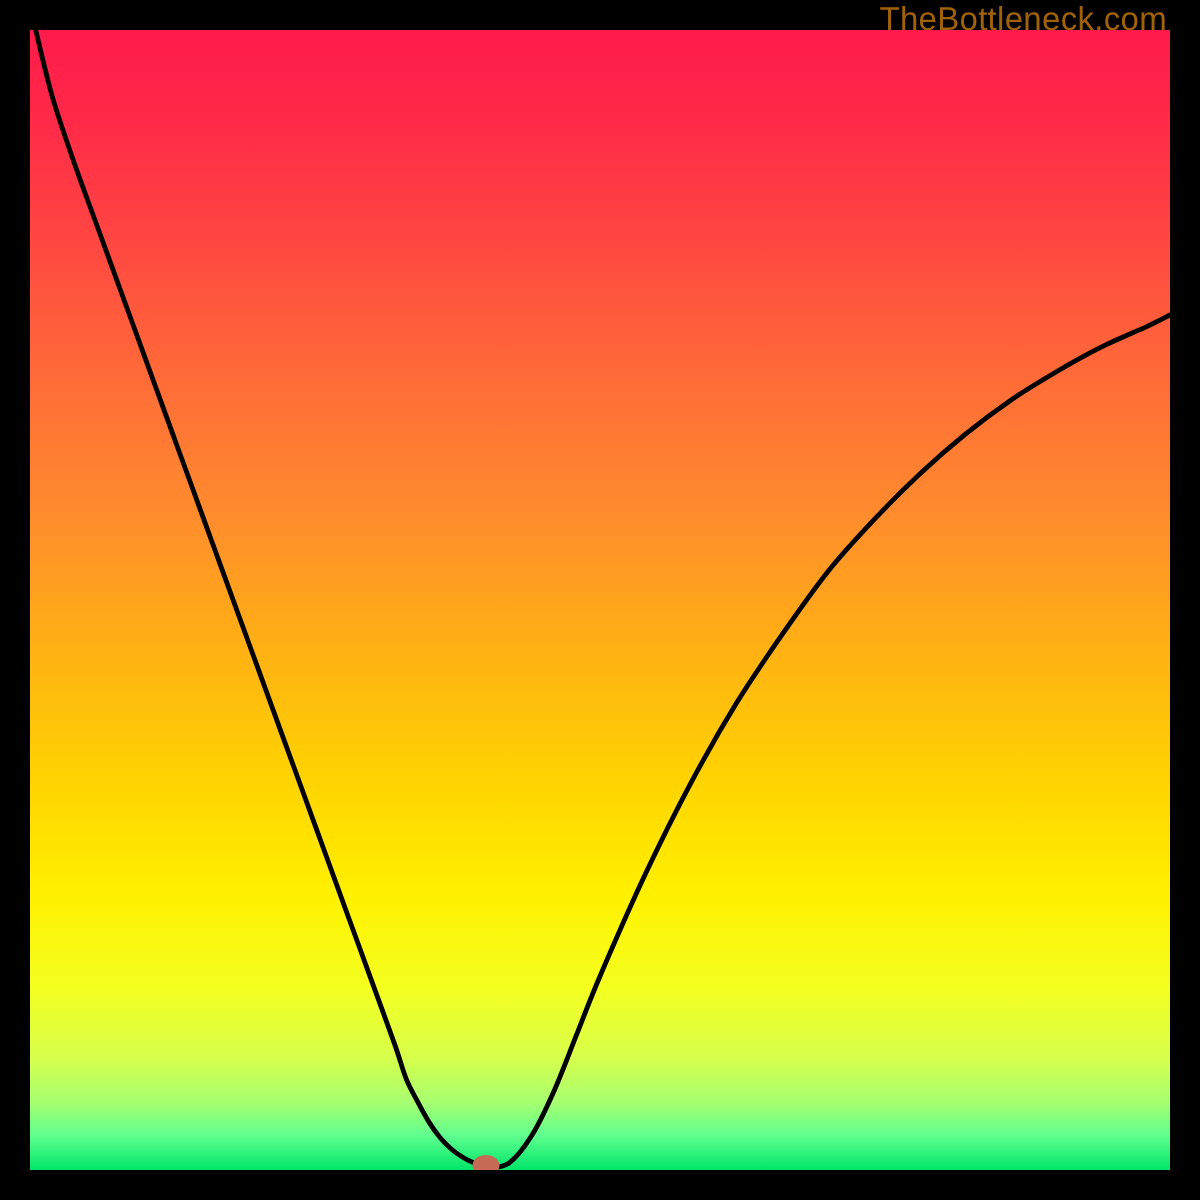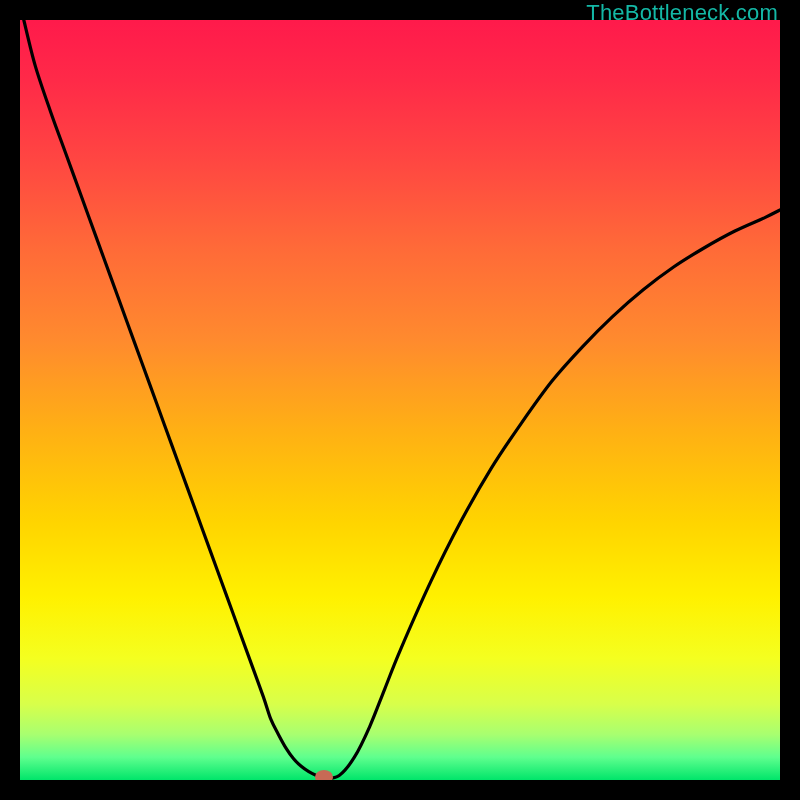--- a/index.html
+++ b/index.html
@@ -16,21 +16,21 @@
     left: 20px;
     top: 20px;
     width: 760px;
     height: 760px;
     background: #000;
   }
   .attribution {
     position: absolute;
     top: 0px;
     right: 22px;
-    color: #14b8a6;
+    color: #a16207;
     font-size: 22px;
     font-weight: 500;
     letter-spacing: 0.2px;
     font-family: Arial, Helvetica, sans-serif;
   }
   svg {
     display: block;
   }
 </style>
 </head>

